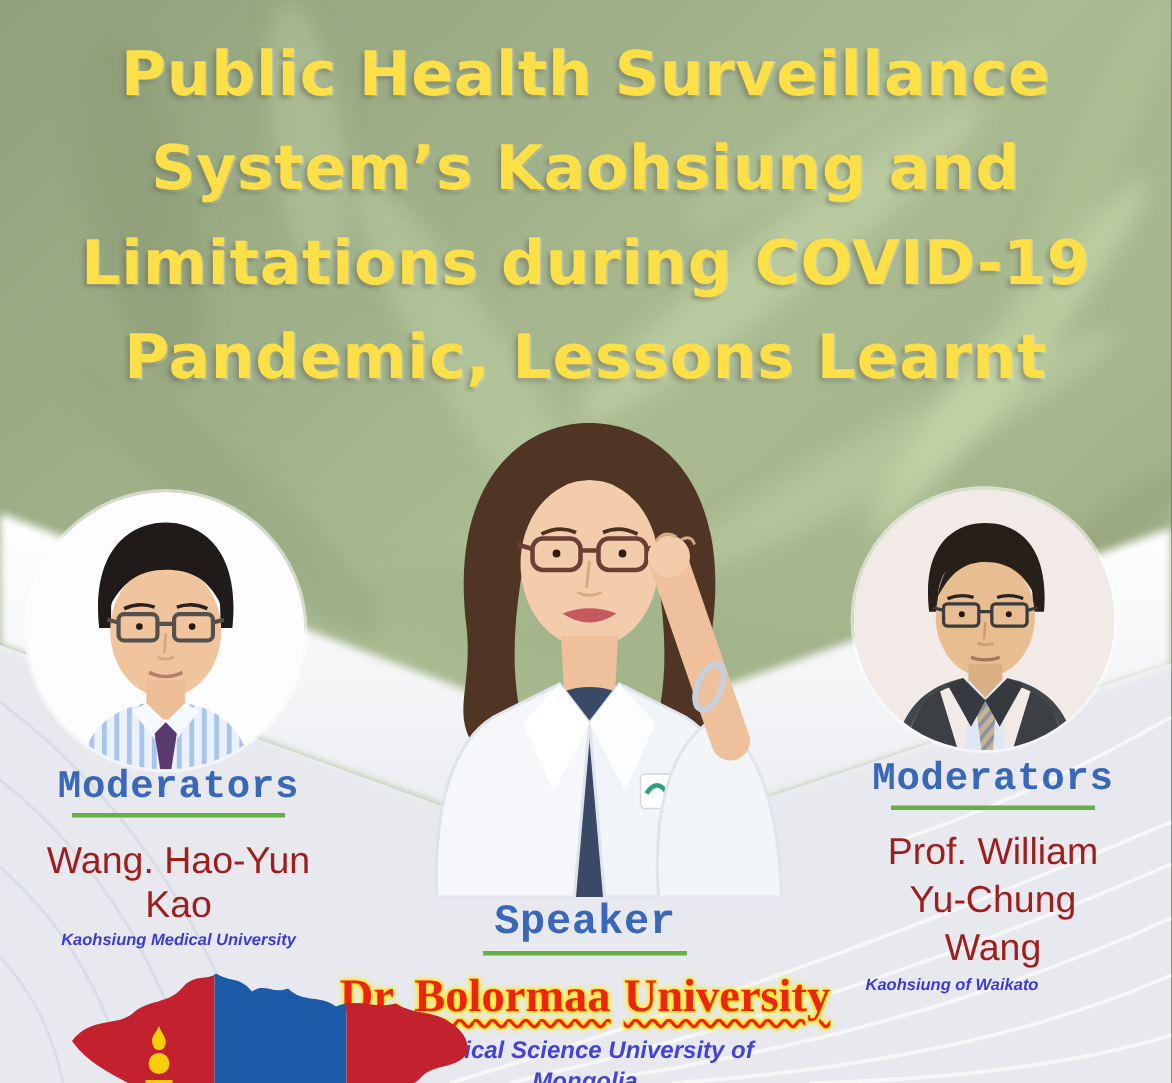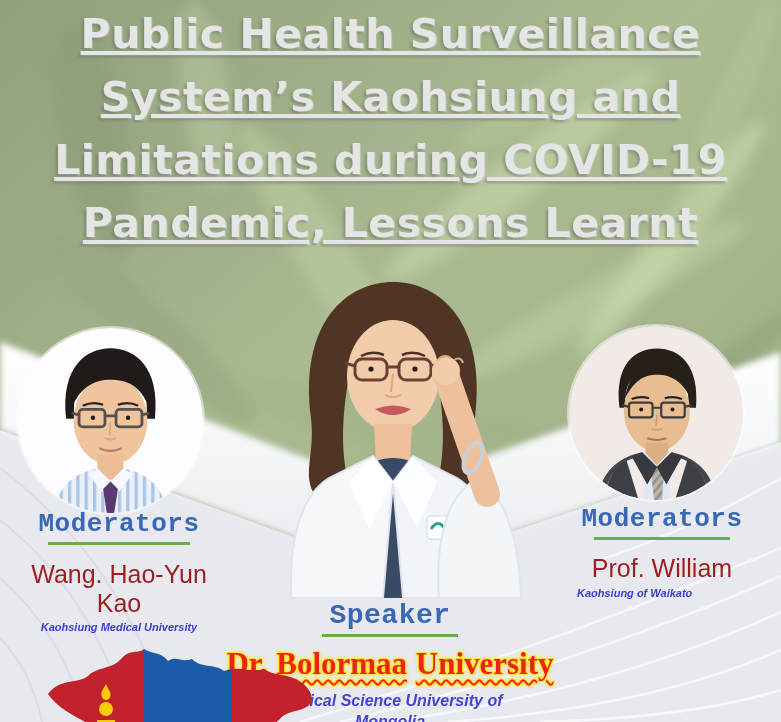--- a/index.html
+++ b/index.html
@@ -6,27 +6,26 @@
   .poster{
     position:relative;width:781px;height:722px;overflow:hidden;
     font-family:"Liberation Sans",sans-serif;
     -webkit-font-smoothing:antialiased;
   }
   .poster svg{display:block;}
   .bg-layer{position:absolute;left:0;top:0;z-index:0;}
 
   
   .title{
-    position:absolute;left:0;top:3px;width:100%;z-index:3;
+    position:absolute;left:0;top:18px;width:100%;z-index:3;
     text-align:center;
     font-family:"DejaVu Sans",sans-serif;
     font-weight:800;font-size:41px;line-height:63px;letter-spacing:.5px;
-    color:#e5e5e5;
+    color:#fde047;
     text-shadow:-2px 2px 3px rgba(104,110,94,.55),1px 1px 0 rgba(255,255,255,.28);
-    text-decoration:underline;
   }
 
   
   .photo-circle{
     position:absolute;border-radius:50%;overflow:hidden;z-index:2;
     box-shadow:0 0 0 2px rgba(255,255,255,.55);
   }
   .photo-left{left:18px;top:328px;width:185px;height:185px;}
   .photo-right{left:569px;top:326px;width:174px;height:174px;}
   .photo-center{position:absolute;left:233px;top:268px;width:320px;height:330px;z-index:1;}
@@ -258,20 +257,21 @@
     <div class="label-underline"></div>
     <div class="mod-name">Wang. Hao-Yun Kao</div>
     <div class="mod-affil">Kaohsiung Medical University</div>
   </div>
 
   <div class="col col-right">
     <div class="section-label">Moderators</div>
     <div class="label-underline"></div>
     <div class="mod-name">
       <div>Prof. William</div>
+      <div>Yu-Chung Wang</div>
     </div>
     <div class="mod-affil">Kaohsiung of Waikato</div>
   </div>
 
   <div class="col col-center">
     <div class="section-label">Speaker</div>
     <div class="label-underline"></div>
     <div class="speaker-name">
       <span class="name-prefix">Dr.</span><span class="wavy">Bolormaa</span><span class="wavy">University</span>
     </div>

